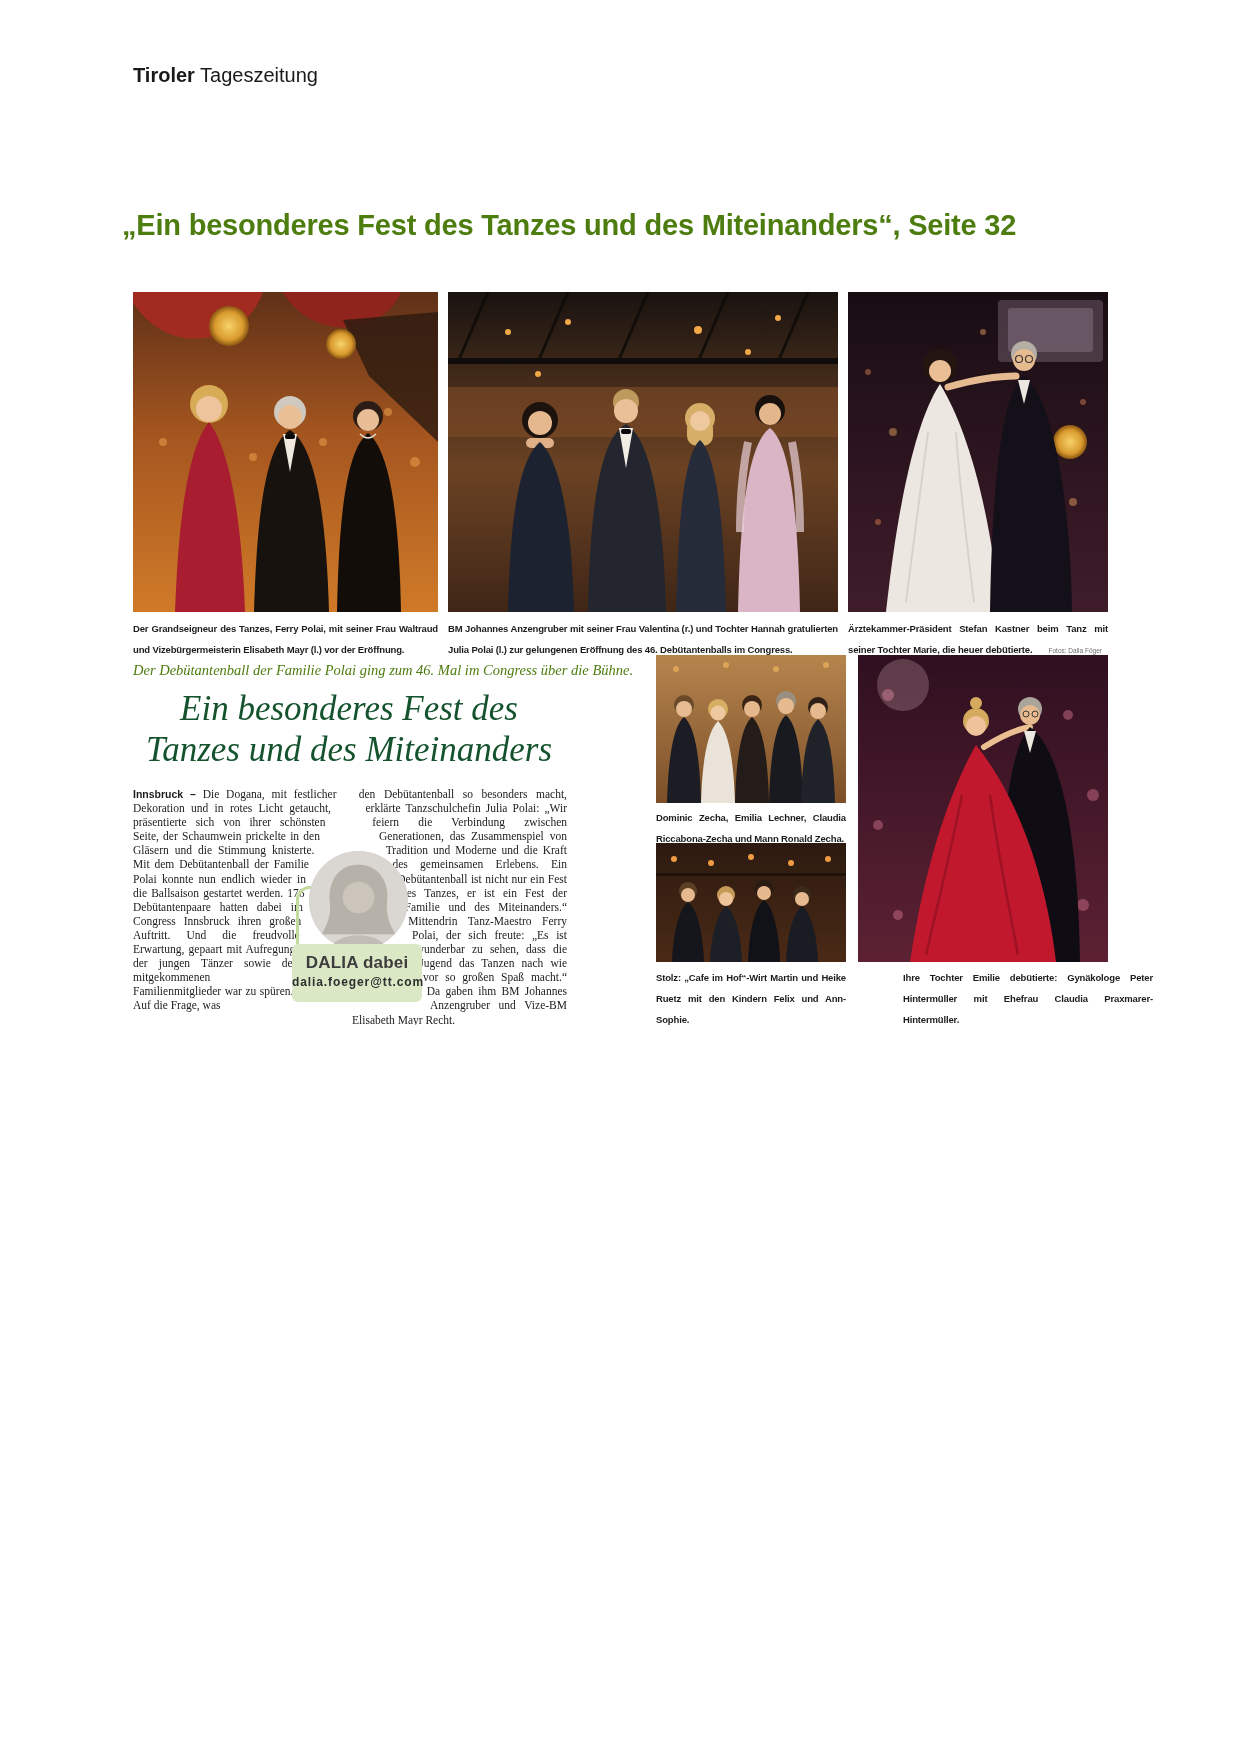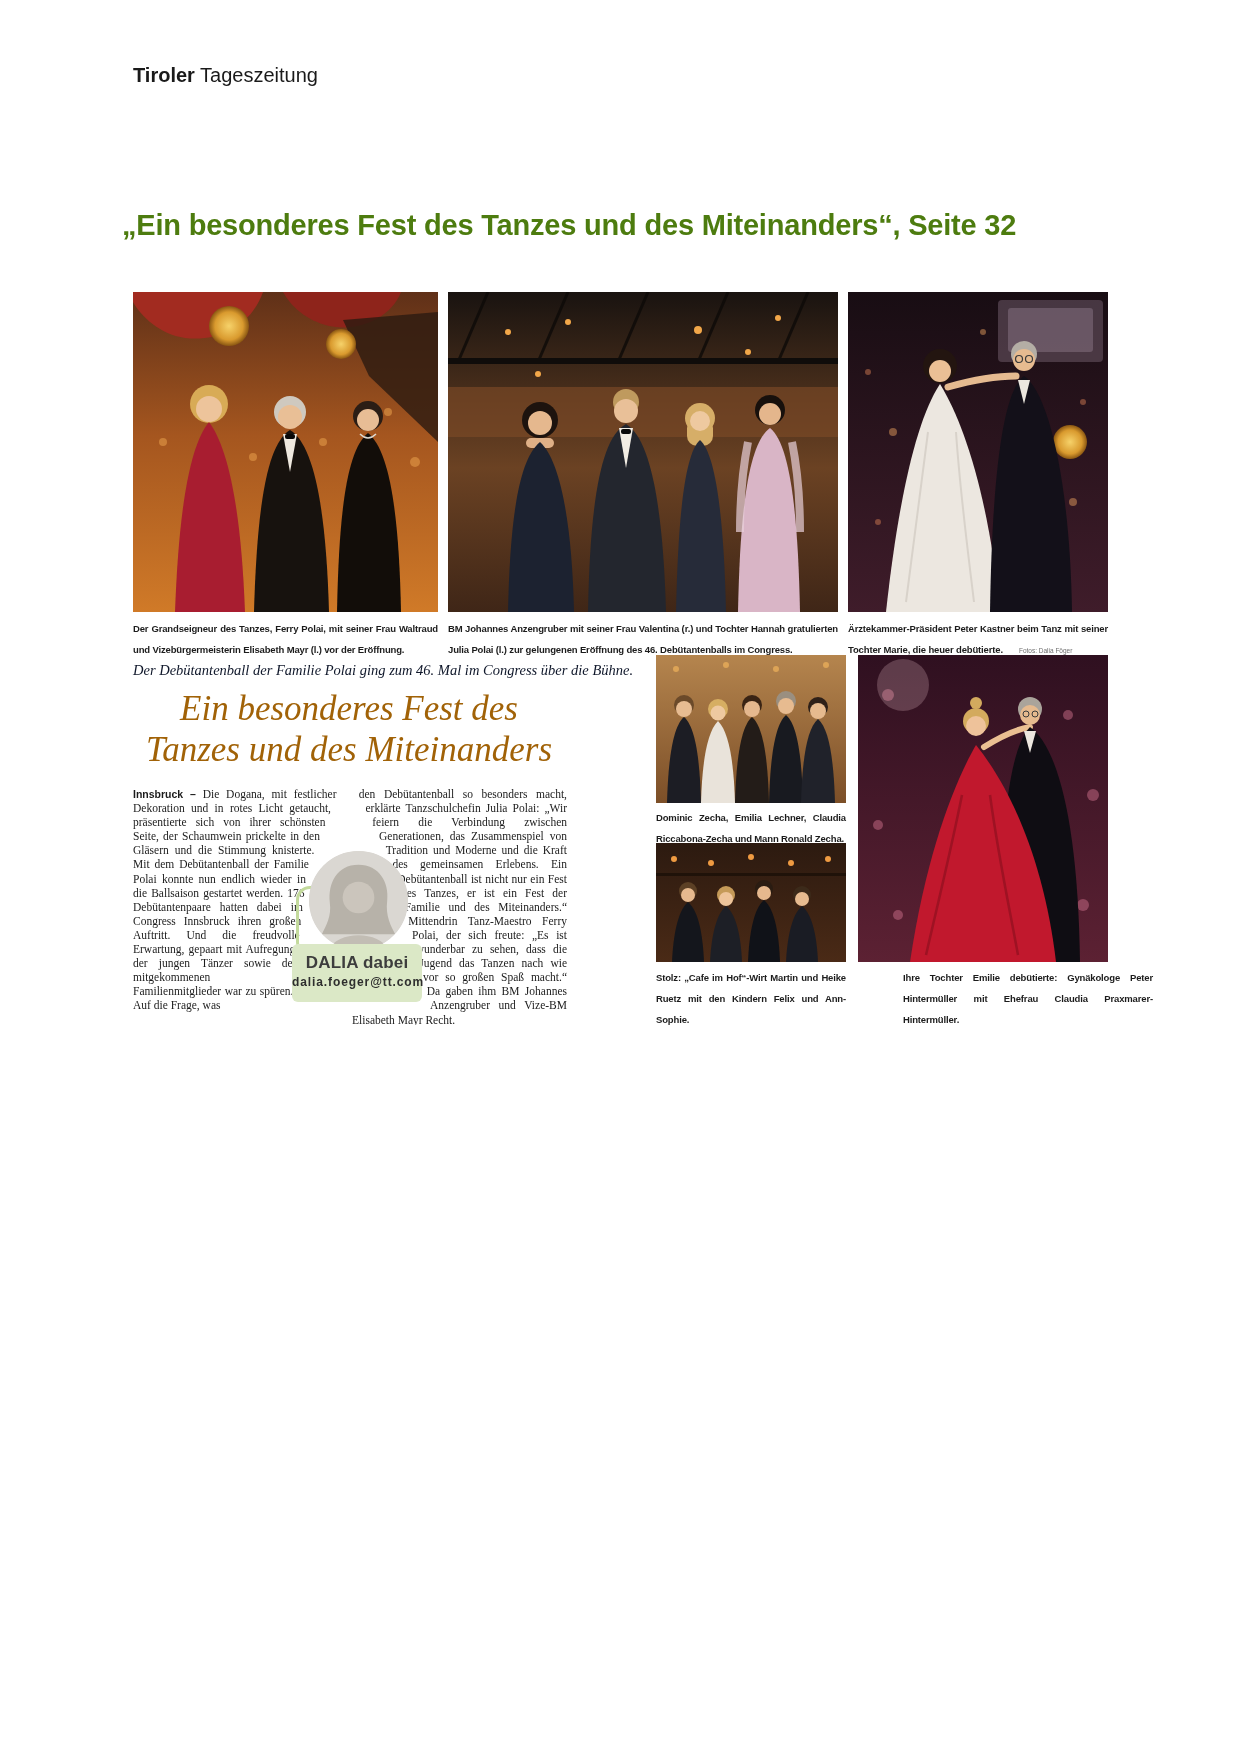--- a/index.html
+++ b/index.html
@@ -13,25 +13,25 @@
                  font-size:29px;font-weight:bold;color:#4d7c0f;letter-spacing:-0.2px;}
 
   .photo{position:absolute;overflow:hidden;background:#6b3a1c;}
   .photo svg{display:block;width:100%;height:100%;}
 
   .cap{position:absolute;font-weight:bold;font-size:9.5px;line-height:21px;
        letter-spacing:-0.15px;color:#1c1c1c;text-align:justify;}
   .credit{font-weight:normal;font-size:6.5px;color:#6e6e6e;letter-spacing:0;padding-left:16px;}
 
   .kicker{position:absolute;left:133px;top:662px;width:440px;white-space:nowrap;
-          font-family:"Liberation Serif",serif;font-style:italic;font-size:14.5px;color:#0f172a;}
+          font-family:"Liberation Serif",serif;font-style:italic;font-size:14.5px;color:#4d7c0f;}
 
   .article-title{position:absolute;left:125px;top:688px;width:448px;text-align:center;
                  font-family:"Liberation Serif",serif;font-style:italic;font-weight:normal;
-                 font-size:35px;line-height:41px;color:#a16207;margin:0;}
+                 font-size:35px;line-height:41px;color:#14532d;margin:0;}
 
   .article-body{position:absolute;left:133px;top:787px;width:434px;height:238px;
                 display:flex;gap:10px;font-family:"Liberation Serif",serif;
                 font-size:11.5px;line-height:14.1px;color:#1b1b1b;text-align:justify;}
   .article-body p{margin:0;}
   .bodycol{overflow:hidden;}
   .col1{width:209px;}
   .col2{width:215px;}
   .lead{font-family:"Liberation Sans",sans-serif;font-weight:bold;font-size:10.5px;}
   .wrap-spacer-r{float:right;width:50px;height:152px;margin-top:72px;
@@ -193,21 +193,21 @@
     </svg>
   </div>
 
   <div class="cap" style="left:133px;top:618px;width:305px;">
     <span>Der Grandseigneur des Tanzes, Ferry Polai, mit seiner Frau Waltraud und Vizebürgermeisterin Elisabeth Mayr (l.) vor der Eröffnung.</span>
   </div>
   <div class="cap" style="left:448px;top:618px;width:390px;">
     <span>BM Johannes Anzengruber mit seiner Frau Valentina (r.) und Tochter Hannah gratulierten Julia Polai (l.) zur gelungenen Eröffnung des 46. Debütantenballs im Congress.</span>
   </div>
   <div class="cap" style="left:848px;top:618px;width:260px;">
-    <span>Ärztekammer-Präsident Peter Kastner beim Tanz mit seiner Tochter Marie, die heuer debütierte.</span><span class="credit">Fotos: Dalia Föger</span>
+    <span>Ärztekammer-Präsident Stefan Kastner beim Tanz mit seiner Tochter Marie, die heuer debütierte.</span><span class="credit">Fotos: Dalia Föger</span>
   </div>
 
   <div class="kicker">Der Debütantenball der Familie Polai ging zum 46. Mal im Congress über die Bühne.</div>
 
   <h1 class="article-title">
     <span>Ein besonderes Fest des</span><br>
     <span>Tanzes und des Miteinanders</span>
   </h1>
 
   <div class="article-body">

